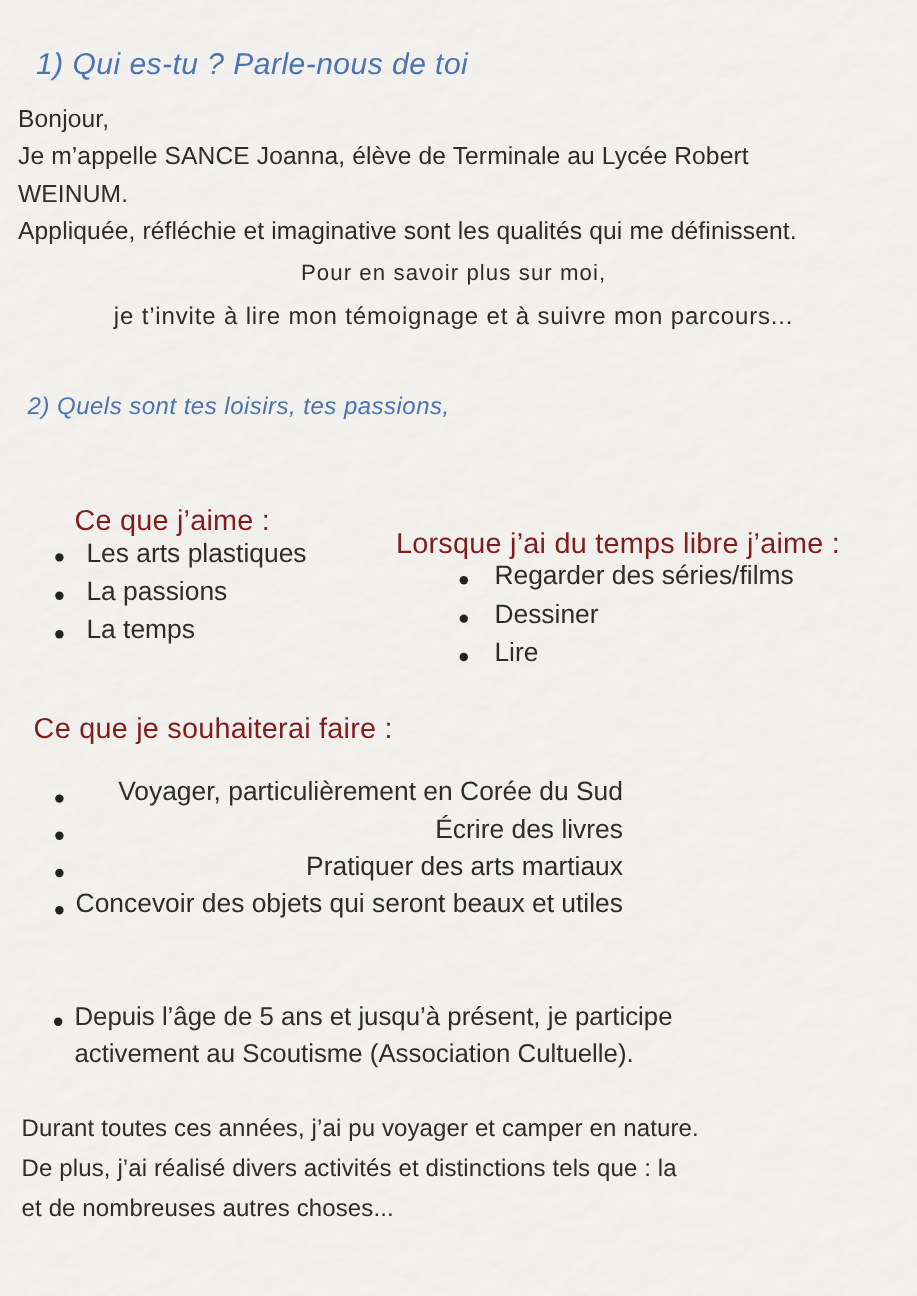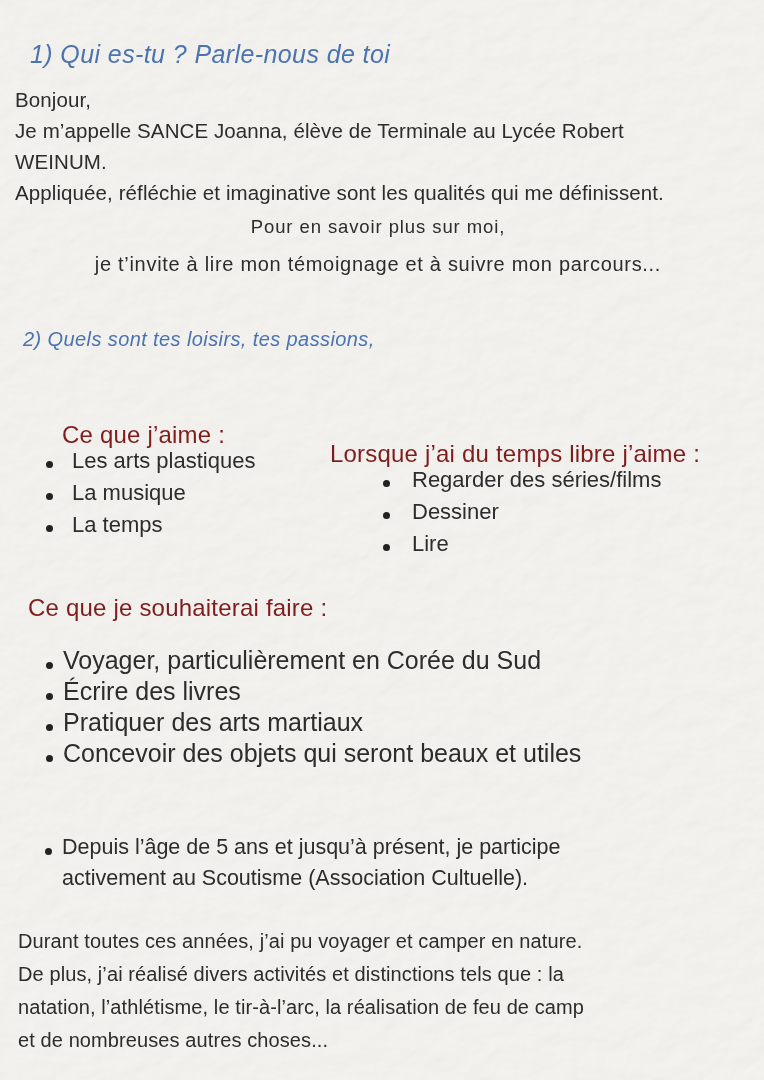--- a/index.html
+++ b/index.html
@@ -99,23 +99,24 @@
   #likes-column .bullet-row { padding-left: 28px; }
   #likes-column .dot { left: 2px; }
   #freetime-column .bullet-row { padding-left: 82px; }
   #freetime-column .dot { left: 53px; }
 
   
   #wishes-heading { left: 28px; top: 594px; }
   #wishes-list { left: 30px; top: 648px; }
   #wishes-list .bullet-row {
     padding-left: 33px;
-    font-size: 25px;
+    font-size: 22px;
     line-height: 24px;
     margin-bottom: 7px;
+    text-align: right;
   }
   #wishes-list .dot { left: 16px; top: 14px; }
 
   
   #scouting-item {
     left: 30px; top: 832px;
     padding-left: 32px;
     font-size: 21.5px;
     line-height: 31px;
   }
@@ -164,21 +165,21 @@
 
   <div class="abs" id="likes-column">
     <div class="gold-heading">Ce que j’aime :</div>
     <div class="col-list">
       <div class="bullet-row">
         <span class="dot"></span>
         <span>Les arts plastiques</span>
       </div>
       <div class="bullet-row">
         <span class="dot"></span>
-        <span>La musique</span>
+        <span>La passions</span>
       </div>
       <div class="bullet-row">
         <span class="dot"></span>
         <span>La temps</span>
       </div>
     </div>
   </div>
 
   <div class="abs" id="freetime-column">
     <div class="gold-heading">Lorsque j’ai du temps libre j’aime :</div>
@@ -221,17 +222,16 @@
 
   <div class="abs" id="scouting-item">
     <span class="dot"></span>
     <div>Depuis l’âge de 5 ans et jusqu’à présent, je participe</div>
     <div>activement au Scoutisme (Association Cultuelle).</div>
   </div>
 
   <div class="abs" id="closing-paragraph">
     <div>Durant toutes ces années, j’ai pu voyager et camper en nature.</div>
     <div>De plus, j’ai réalisé divers activités et distinctions tels que : la</div>
-    <div>natation, l’athlétisme, le tir-à-l’arc, la réalisation de feu de camp</div>
     <div>et de nombreuses autres choses...</div>
   </div>
 
 </div>
 
 </body></html>

